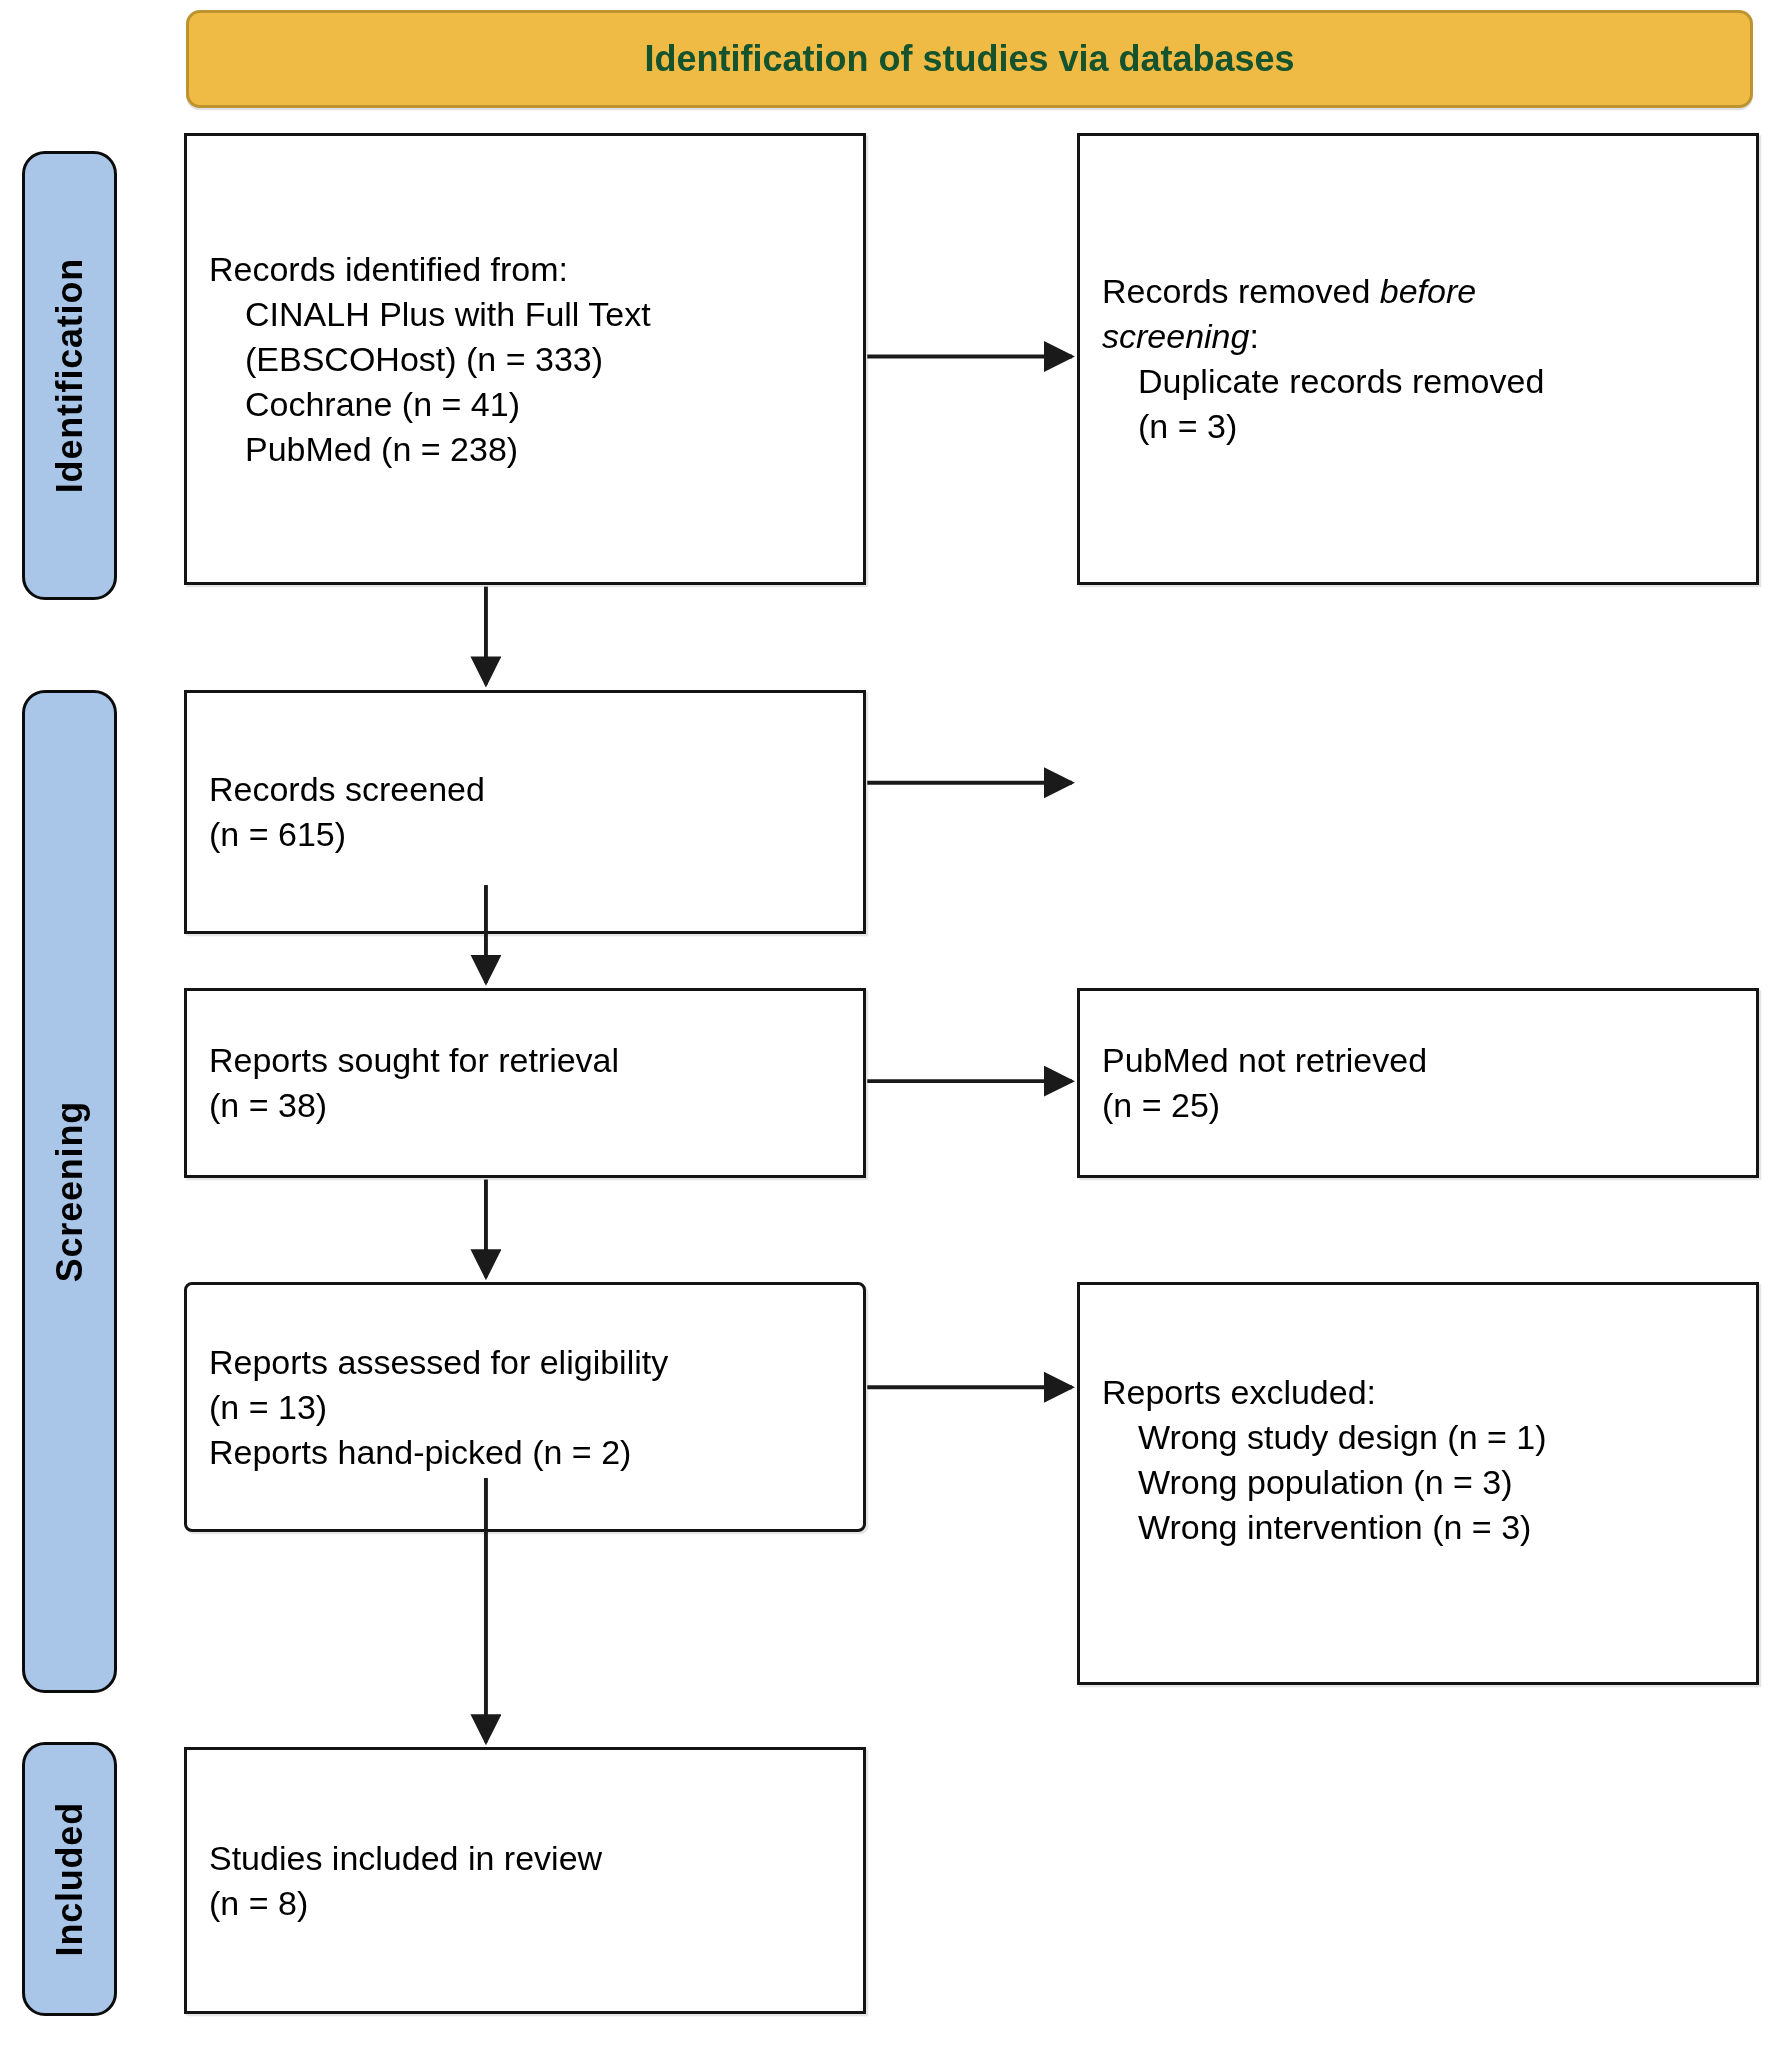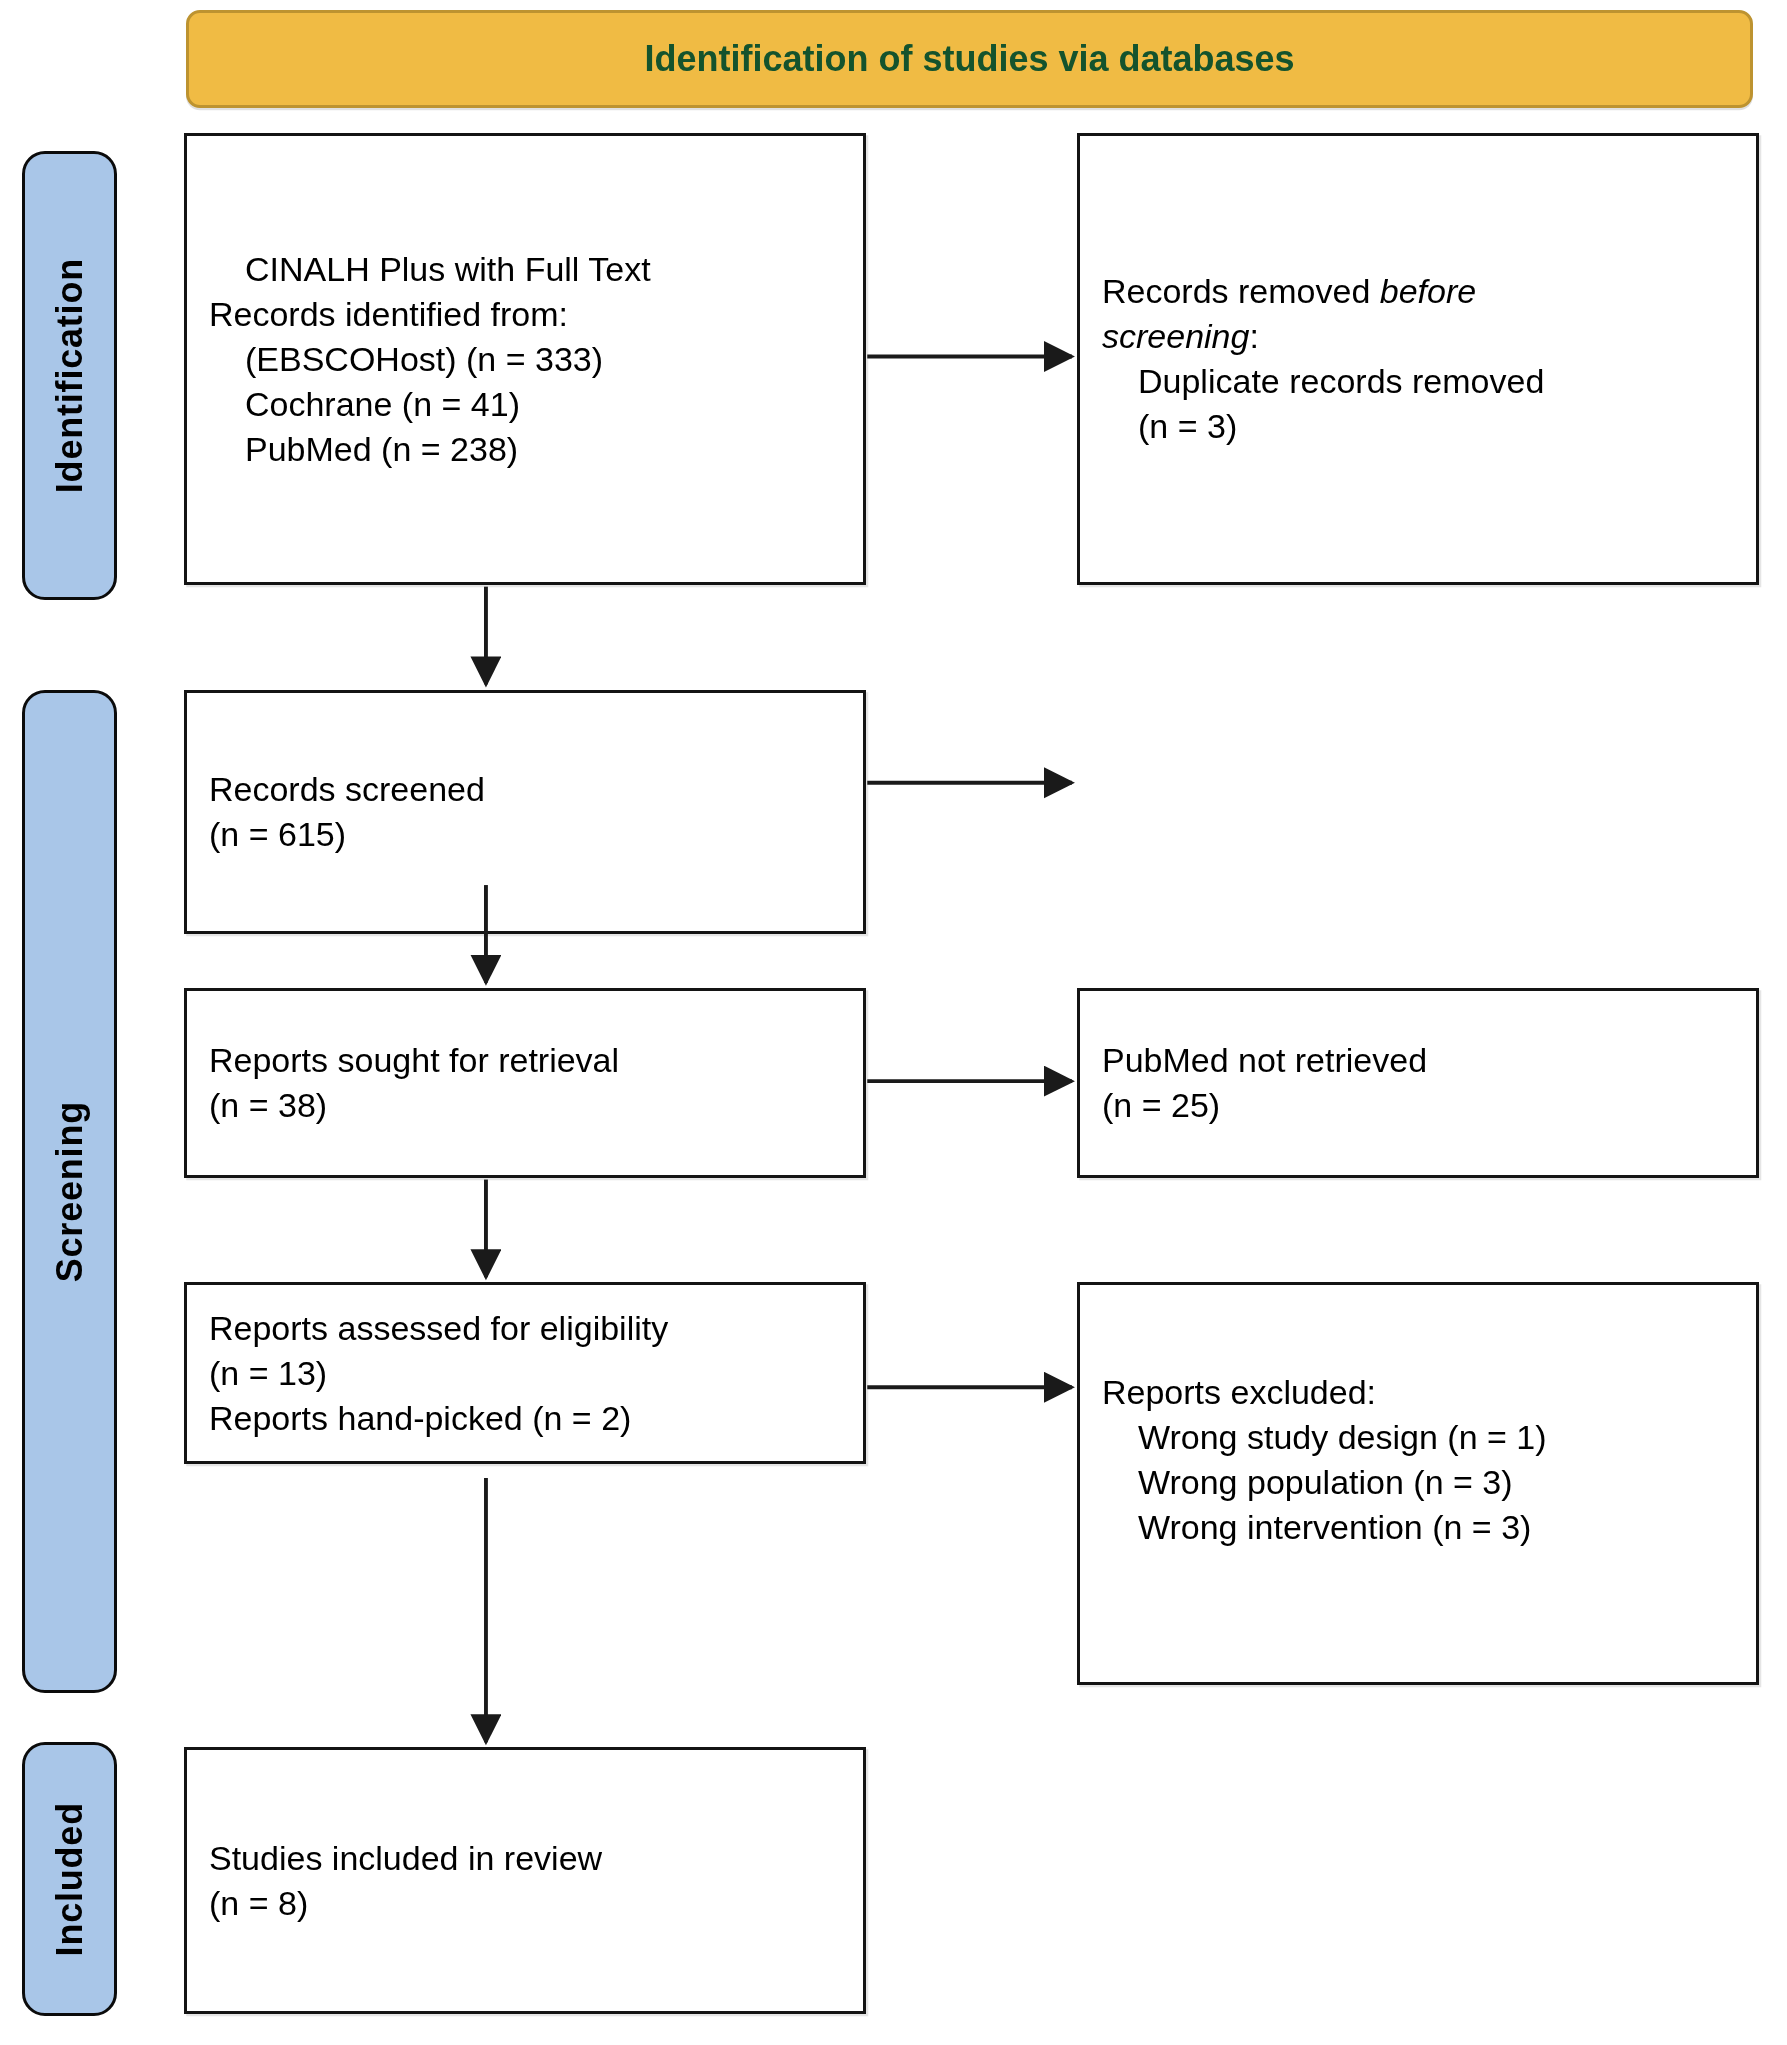--- a/index.html
+++ b/index.html
@@ -81,21 +81,21 @@
   .line em { font-style: italic; }
 
   .col-left  { left: 184px;  width: 682px; }
   .col-right { left: 1077px; width: 682px; }
   #box-records-identified   { top: 133px;  height: 452px; }
   #box-records-removed      { top: 133px;  height: 452px; }
   #box-records-screened     { top: 690px;  height: 244px; }
   #box-records-excluded     { top: 690px;  height: 194px; }
   #box-reports-sought       { top: 988px; height: 190px; }
   #box-reports-not-retrieved{ top: 988px; height: 190px; }
-  #box-reports-assessed     { top: 1282px; height: 182px; }
+  #box-reports-assessed     { top: 1282px; height: 250px; border-radius: 8px; }
   #box-reports-excluded     { top: 1282px; height: 403px; }
   #box-studies-included     { top: 1747px; height: 267px; }
 
   
   #arrows {
     position: absolute;
     left: 0; top: 0;
     width: 1788px; height: 2046px;
     pointer-events: none;
   }
@@ -115,22 +115,22 @@
   </div>
   <div class="stage" id="stage-screening">
     <span class="vtext">Screening</span>
   </div>
   <div class="stage" id="stage-included">
     <span class="vtext">Included</span>
   </div>
 
   <div class="fbox col-left" id="box-records-identified">
     <div class="btext">
+      <div class="line">Records identified from:</div>
       <div class="line indent">CINALH Plus with Full Text</div>
-      <div class="line">Records identified from:</div>
       <div class="line indent">(EBSCOHost) (n = 333)</div>
       <div class="line indent">Cochrane (n = 41)</div>
       <div class="line indent">PubMed (n = 238)</div>
     </div>
   </div>
 
   <div class="fbox col-right" id="box-records-removed">
     <div class="btext">
       <div class="line"><span>Records removed </span><em>before</em></div>
       <div class="line"><em>screening</em><span>:</span></div>

